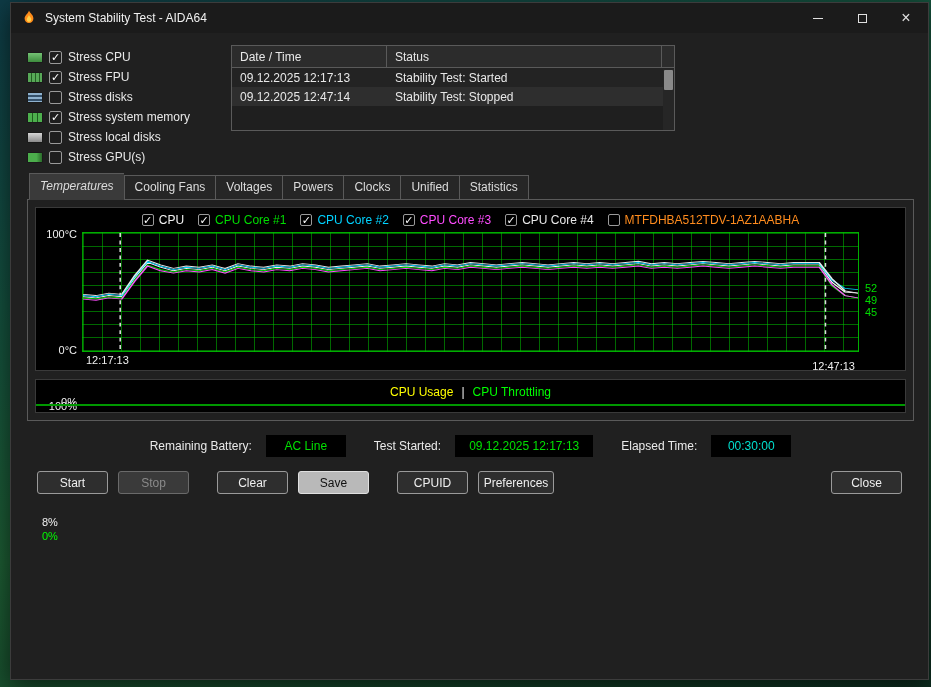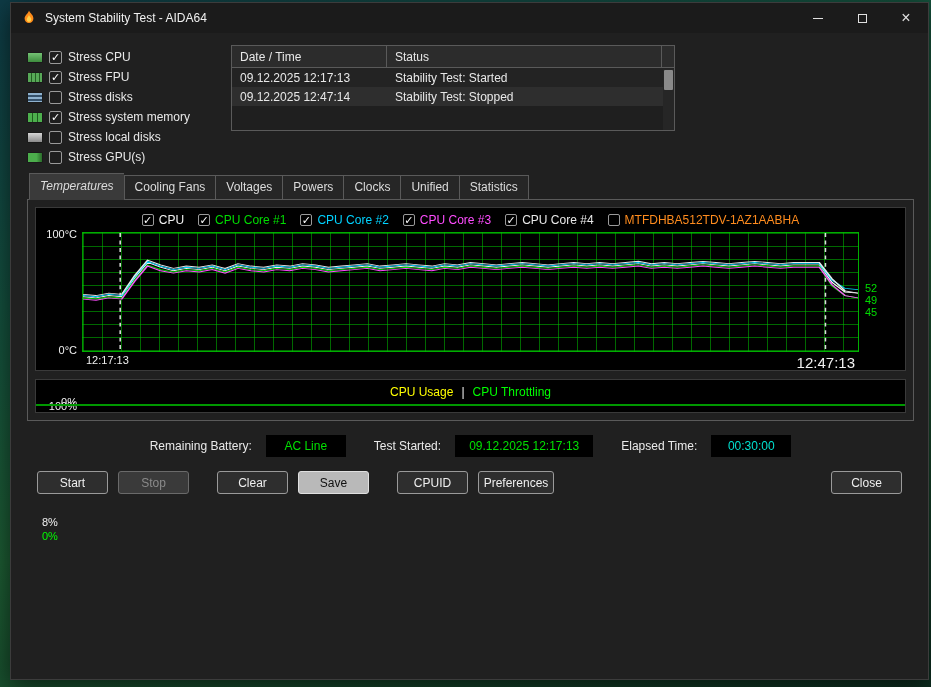--- a/index.html
+++ b/index.html
@@ -76,21 +76,21 @@
     background-image:
       repeating-linear-gradient(to right, rgba(0,190,0,.55) 0 1px, transparent 1px 19px),
       repeating-linear-gradient(to bottom, rgba(0,190,0,.55) 0 1px, transparent 1px 13px);
     border: 1px solid rgba(0,190,0,.8);
   }
   .plot svg { position: absolute; inset: 0; width: 100%; height: 100%; }
   .rval-col { width: 46px; position: relative; flex: 0 0 auto; font-size: 11px; }
   .rval { position: absolute; left: 6px; }
   .xlab-row { height: 18px; position: relative; }
   .xlab-start { position: absolute; left: 50px; top: 2px; color: #f0f0f0; font-size: 11px; }
-  .xlab-end { position: absolute; right: 50px; top: 2px; color: #f0f0f0; font-size: 15px; }
+  .xlab-end { position: absolute; right: 50px; top: 8px; color: #f0f0f0; font-size: 11px; }
   #temp-plot { height: 120px; }
   #usage-plot { height: 132px; }
   .chart-box .plot-wrap { padding-bottom: 6px; flex-direction: column; }
   
   .status-bar { margin-top: 14px; display: flex; justify-content: center; align-items: center; gap: 14px; }
   .status-label { color: #eaeaea; }
   .status-chip { background: #000; padding: 4px 14px; min-width: 80px; text-align: center; }
   
   .btn-row { margin-top: 14px; display: flex; align-items: center; padding: 0 12px 0 10px; }
   .btn { width: 71px; height: 23px; background: #2e2e2e; border: 1px solid #9a9a9a; border-radius: 3px;

